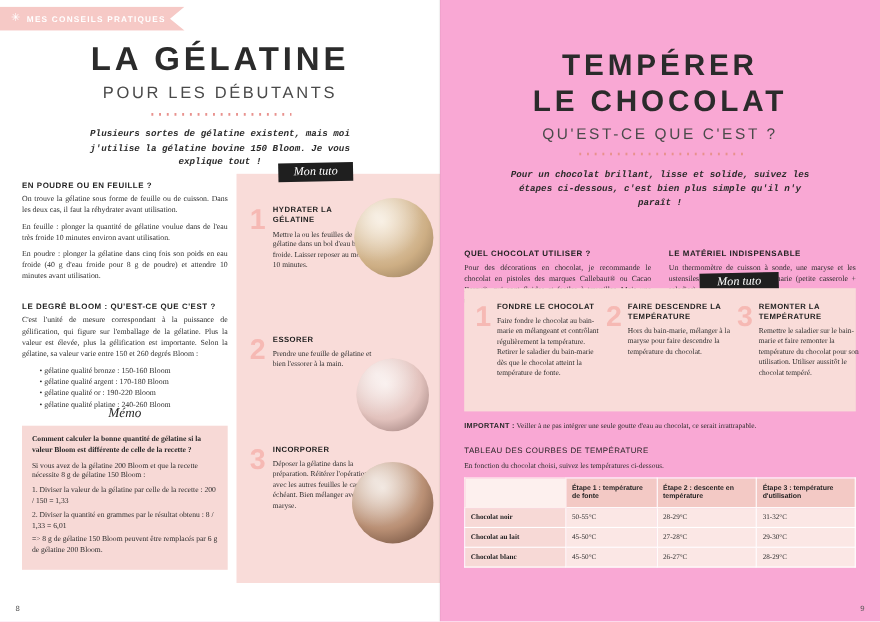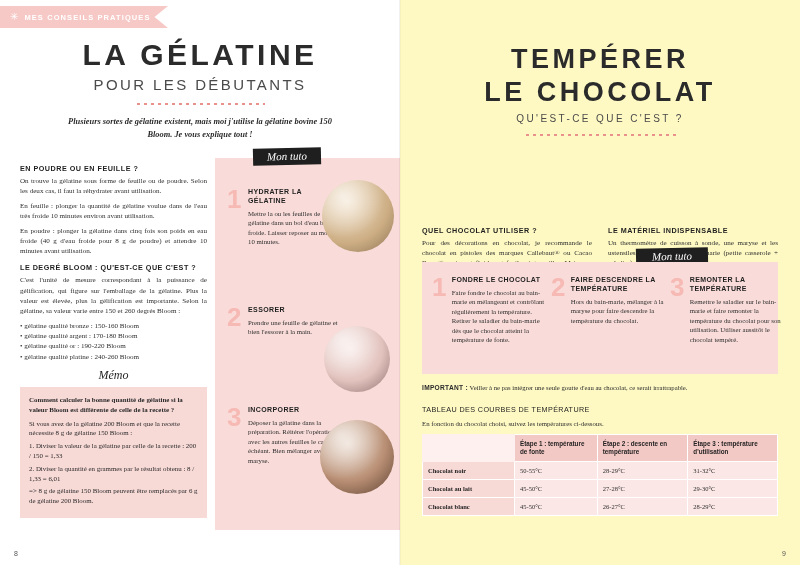--- a/index.html
+++ b/index.html
@@ -12,21 +12,21 @@
   .spread {
     position: relative;
     width: 800px; height: 565px;
     display: flex;
   }
   .page {
     position: relative;
     width: 400px; height: 565px;
     background: #ffffff;
   }
-  .page.right { background: #fef9c3; }
+  .page.right { background: #f9a8d4; }
 
   
   .ribbon {
     position: absolute;
     top: 6px; left: 0;
     width: 168px; height: 22px;
     background: #f6c9c6;
     display: flex;
     align-items: center;
     padding-left: 10px;
@@ -58,21 +58,21 @@
   }
   .dots {
     margin: 9px auto 0;
     width: 130px; height: 4px;
     background-image: radial-gradient(circle, #e8918d 1.2px, transparent 1.3px);
     background-size: 7px 4px;
     background-repeat: repeat-x;
   }
   .dots.wide { width: 152px; }
   .intro {
-    font-family: Liberation Serif, serif;
+    font-family: Liberation Mono, monospace;
     font-style: italic;
     font-weight: bold;
     font-size: 8.4px;
     line-height: 1.5;
     text-align: center;
     color: #2b2b2b;
   }
 
   
   .col-left {
@@ -92,20 +92,21 @@
     font-size: 7.1px;
     line-height: 1.42;
     color: #2f2f2f;
     text-align: justify;
     margin-bottom: 5px;
   }
   .list-txt {
     font-size: 7.1px;
     line-height: 1.45;
     color: #2f2f2f;
+    margin-left: 16px;
   }
 
   
   .memo-wrap { position: absolute; left: 20px; top: 368px; width: 187px; }
   .memo-tab {
     font-family: "Liberation Serif", serif;
     font-style: italic;
     font-size: 12px;
     color: #1f1f1f;
     text-align: center;
@@ -289,25 +290,25 @@
 
     <div class="title-block" style="position:absolute; left:20px; top:38px; width:360px;">
       <h1 class="main-title" style="font-size:30px;">LA GÉLATINE</h1>
       <div class="subtitle" style="font-size:15px; margin-top:4px;">POUR LES DÉBUTANTS</div>
       <div class="dots"></div>
       <div class="intro" style="margin-top:10px; padding:0 44px;">Plusieurs sortes de gélatine existent, mais moi j'utilise la gélatine bovine 150 Bloom. Je vous explique tout !</div>
     </div>
 
     <div class="col-left">
       <div class="sec-title">EN POUDRE OU EN FEUILLE ?</div>
-      <div class="body-txt">On trouve la gélatine sous forme de feuille ou de poudre. Selon les deux cas, il faut la réhydrater avant utilisation.</div>
+      <div class="body-txt">On trouve la gélatine sous forme de feuille ou de cuisson. Dans les deux cas, il faut la réhydrater avant utilisation.</div>
       <div class="body-txt">En feuille : plonger la quantité de gélatine voulue dans de l'eau très froide 10 minutes environ avant utilisation.</div>
       <div class="body-txt">En poudre : plonger la gélatine dans cinq fois son poids en eau froide (40 g d'eau froide pour 8 g de poudre) et attendre 10 minutes avant utilisation.</div>
 
-      <div class="sec-title" style="margin-top:7px;">LE DEGRÉ BLOOM : QU'EST-CE QUE C'EST ?</div>
+      <div class="sec-title" style="margin-top:18px;">LE DEGRÉ BLOOM : QU'EST-CE QUE C'EST ?</div>
       <div class="body-txt">C'est l'unité de mesure correspondant à la puissance de gélification, qui figure sur l'emballage de la gélatine. Plus la valeur est élevée, plus la gélification est importante. Selon la gélatine, sa valeur varie entre 150 et 260 degrés Bloom :</div>
       <div class="list-txt">• gélatine qualité bronze : 150-160 Bloom</div>
       <div class="list-txt">• gélatine qualité argent : 170-180 Bloom</div>
       <div class="list-txt">• gélatine qualité or : 190-220 Bloom</div>
       <div class="list-txt">• gélatine qualité platine : 240-260 Bloom</div>
     </div>
 
     <div class="memo-wrap">
       <div class="memo-tab">Mémo</div>
       <div class="memo-box">
@@ -357,22 +358,23 @@
     </div>
 
     <div class="folio l">8</div>
   </div>
 
   <div class="page right">
 
     <div class="title-block" style="position:absolute; left:20px; top:44px; width:360px;">
       <h1 class="main-title" style="font-size:27px;">TEMPÉRER</h1>
       <h1 class="main-title" style="font-size:27px; margin-top:2px;">LE CHOCOLAT</h1>
-      <div class="subtitle" style="font-size:10px; margin-top:5px;">QU'EST-CE QUE C'EST ?</div>
+      <div class="subtitle" style="font-size:14px; margin-top:5px;">QU'EST-CE QUE C'EST ?</div>
       <div class="dots wide"></div>
+      <div class="intro" style="margin-top:11px; padding:0 36px;">Pour un chocolat brillant, lisse et solide, suivez les étapes ci-dessous, c'est bien plus simple qu'il n'y paraît !</div>
     </div>
 
     <div class="r-cols">
       <div class="r-col">
         <div class="sec-title">QUEL CHOCOLAT UTILISER ?</div>
         <div class="body-txt">Pour des décorations en chocolat, je recommande le chocolat en pistoles des marques Callebaut® ou Cacao Barry®, qui sont fluides et faciles à travailler. Mais une tablette de chocolat pâtissier fera aussi l'affaire.</div>
       </div>
       <div class="r-col">
         <div class="sec-title">LE MATÉRIEL INDISPENSABLE</div>
         <div class="body-txt">Un thermomètre de cuisson à sonde, une maryse et les ustensiles pour réaliser un bain-marie (petite casserole + saladier).</div>

